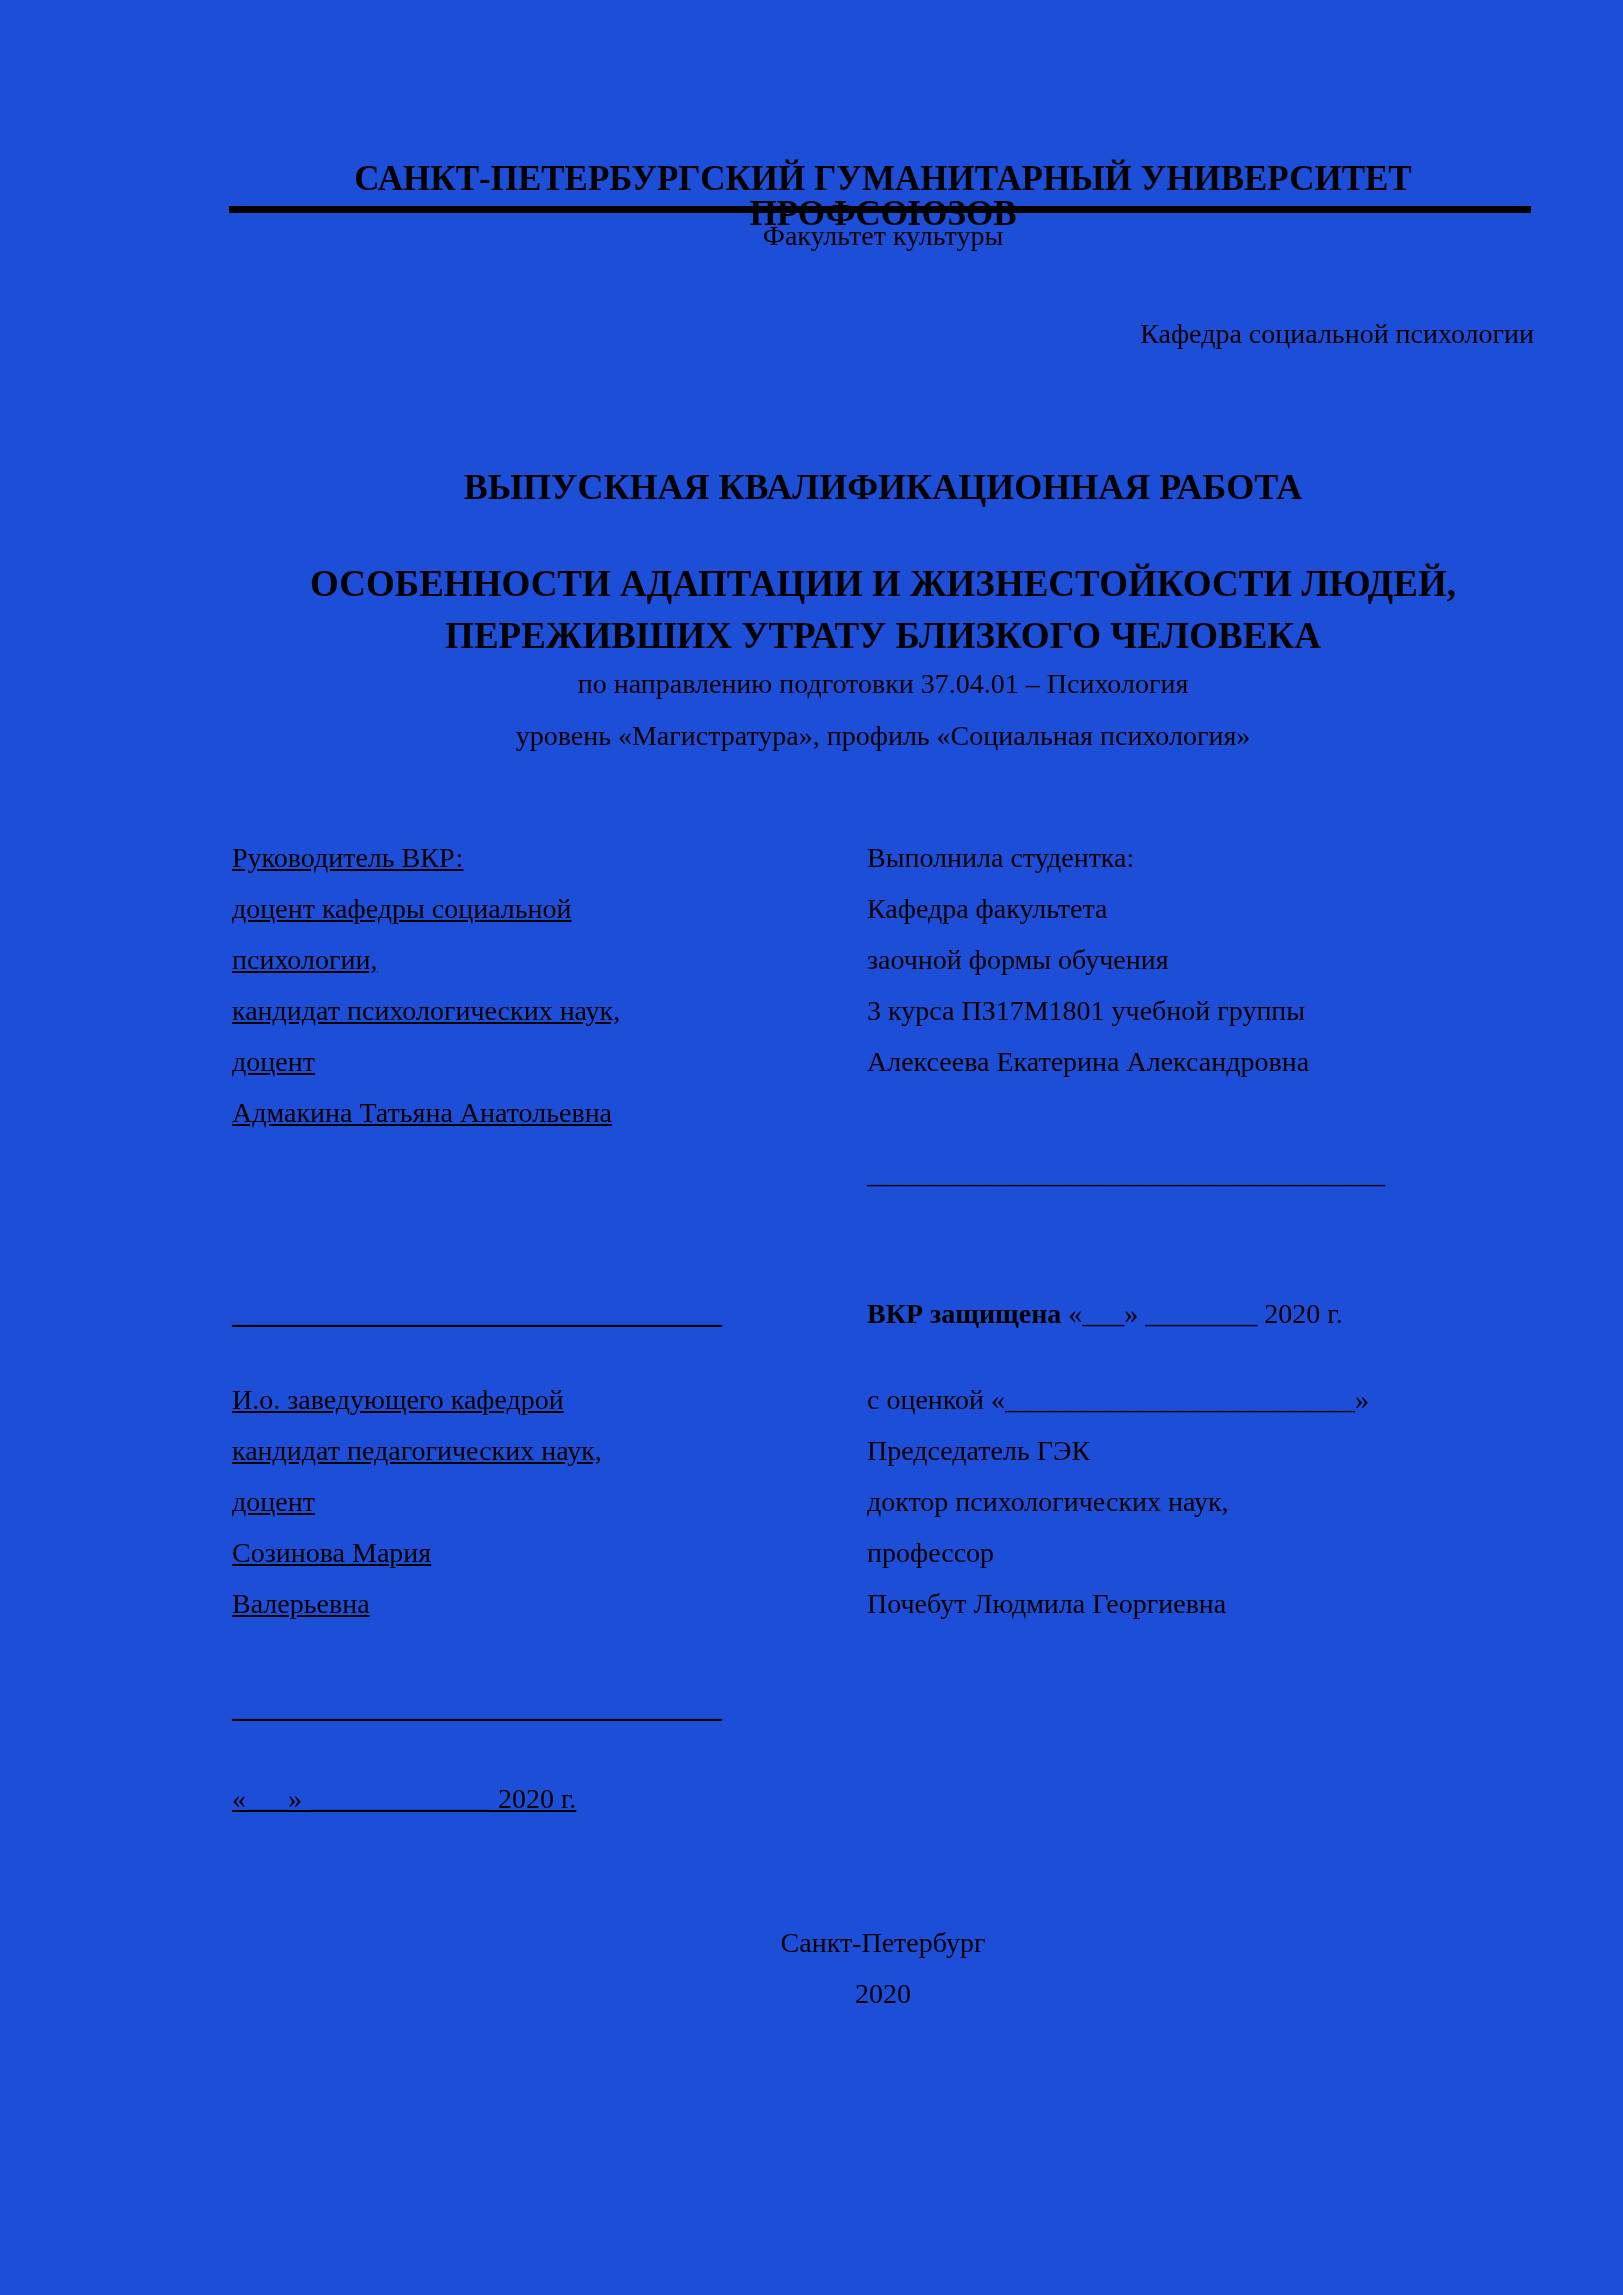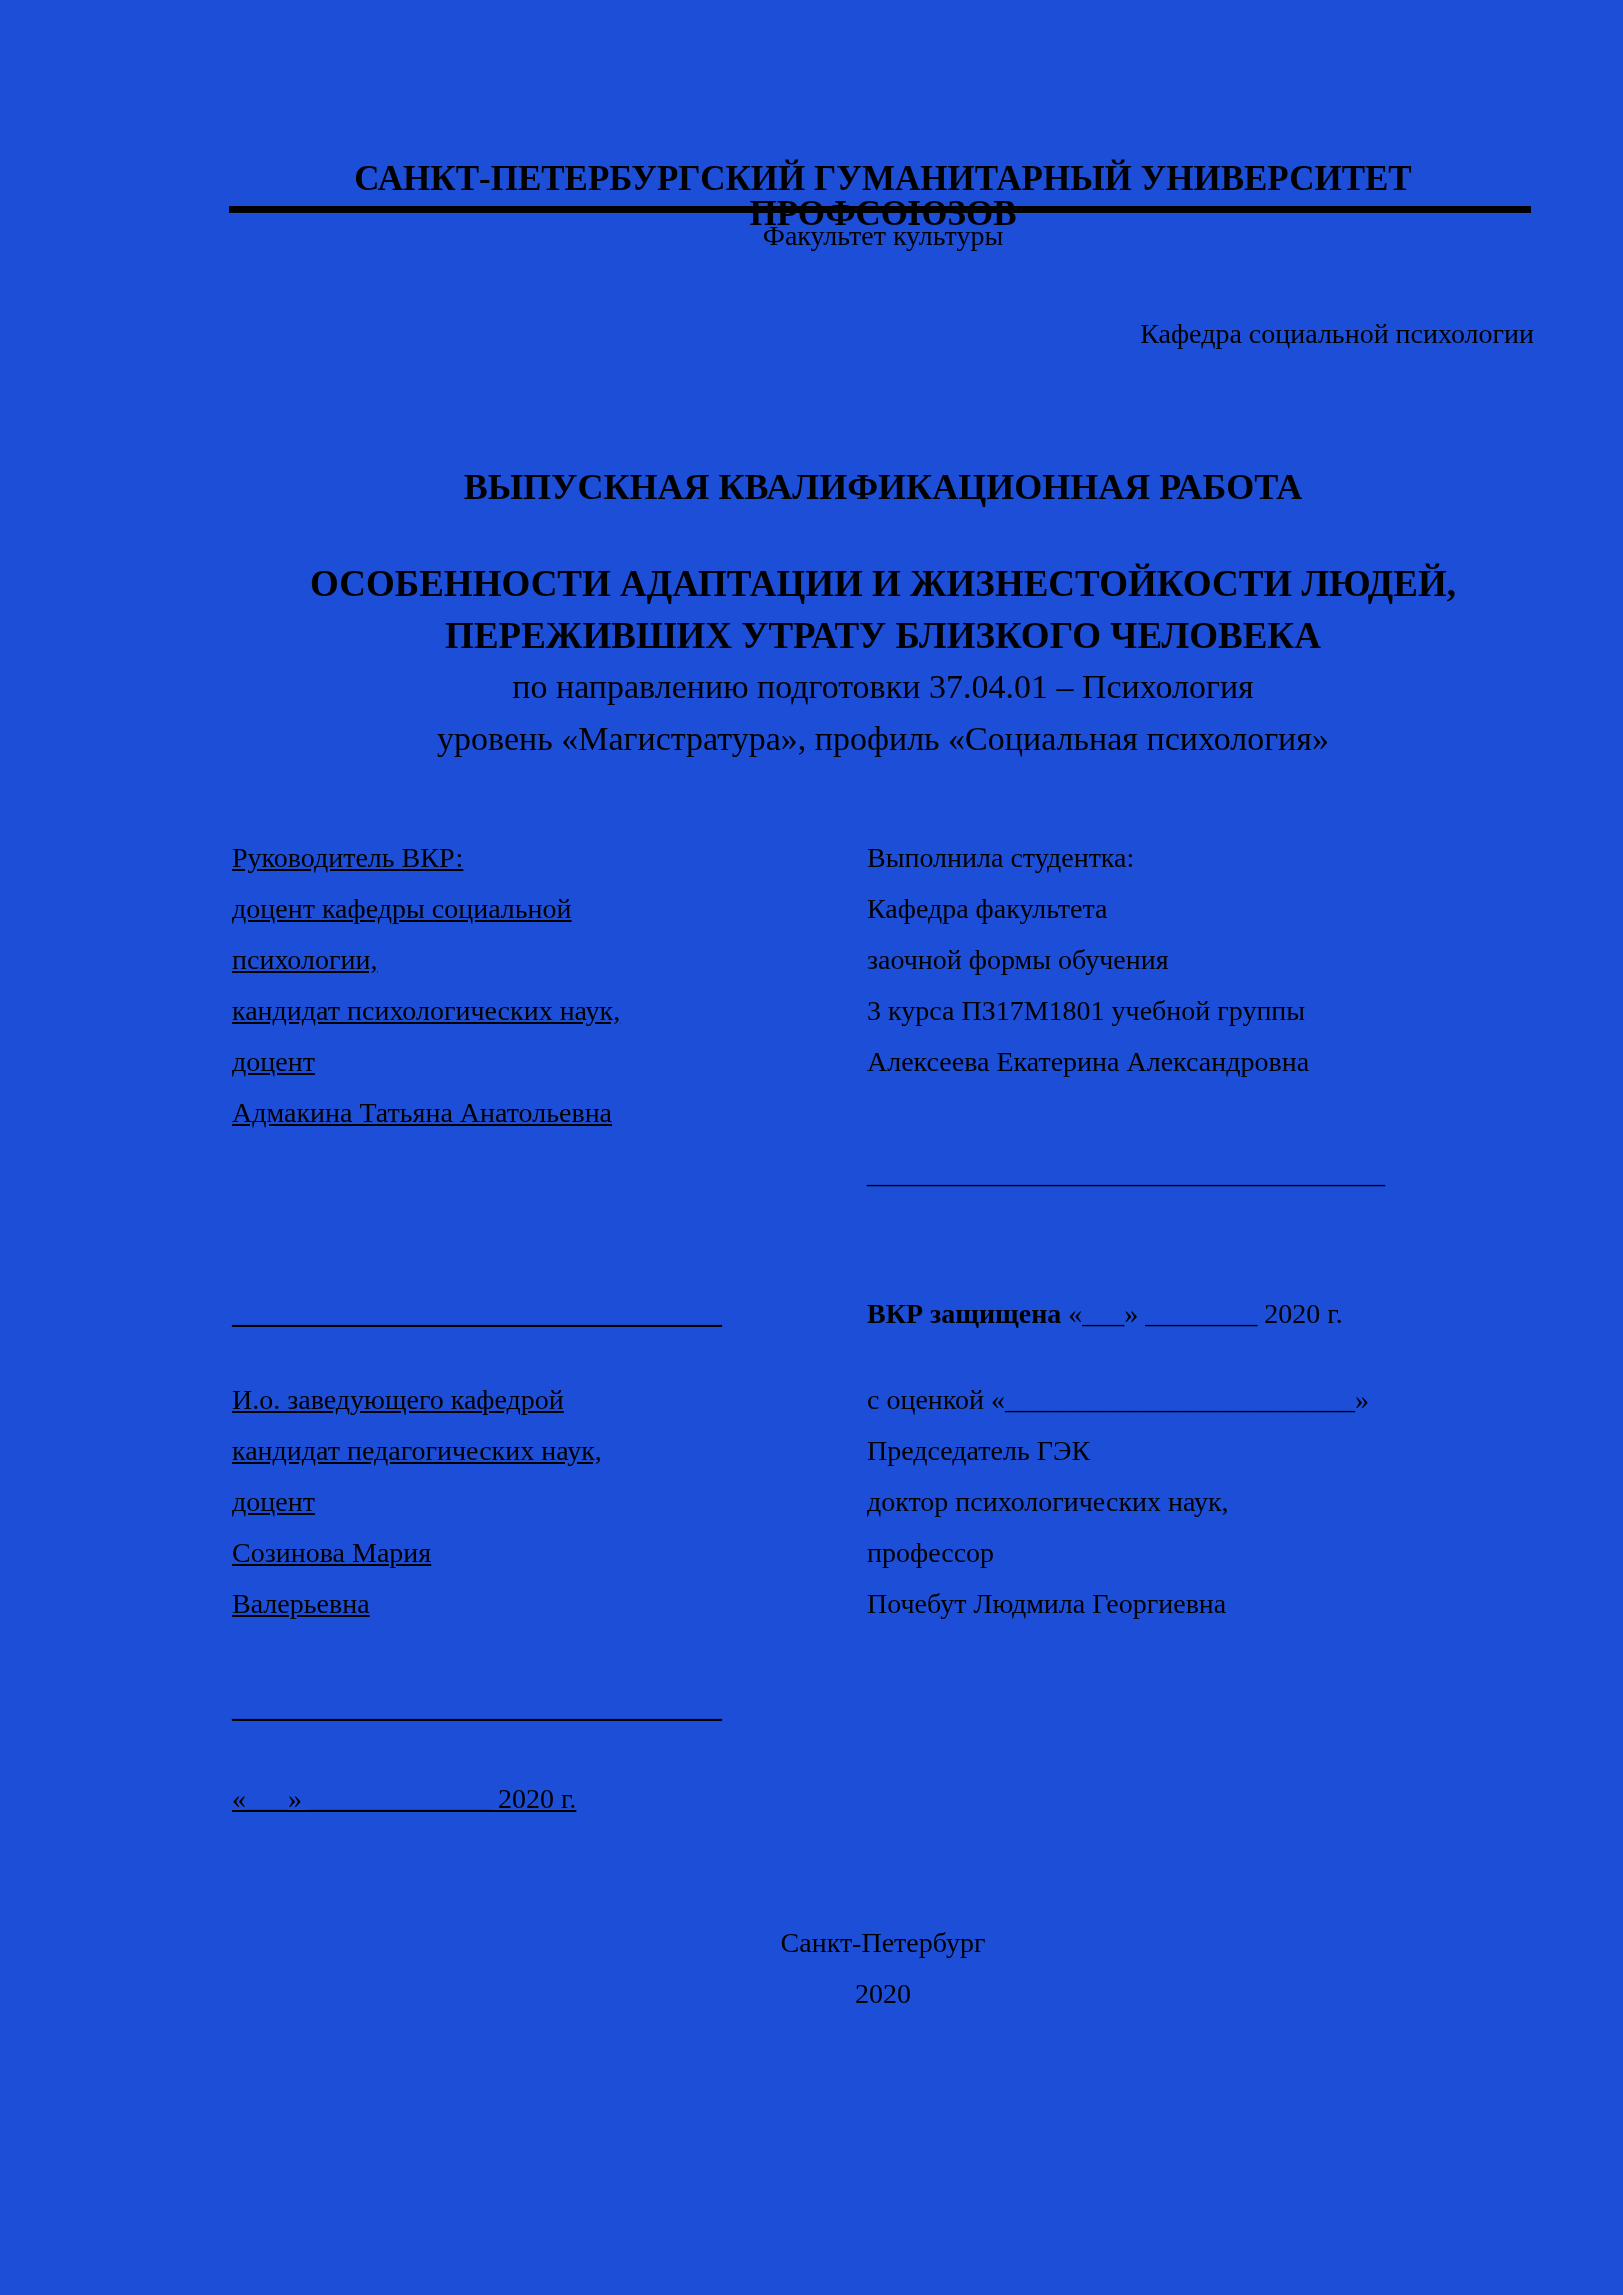--- a/index.html
+++ b/index.html
@@ -33,21 +33,21 @@
   }
   .right-align {
     left: 232px;
     width: 1302px;
     text-align: right;
   }
   .b { font-weight: bold; }
   .header-uni  { font-size: 35px; font-weight: bold; letter-spacing: 0px; }
   .work-type   { font-size: 36px; font-weight: bold; }
   .title-line  { font-size: 37px; font-weight: bold; }
-  .subtitle    { font-size: 34px; }
+  .subtitle    { font-size: 28px; }
   .header-rule {
     position: absolute;
     left: 229px;
     top: 206px;
     width: 1302px;
     height: 7px;
     background: #000;
   }
   .sig { letter-spacing: 0; }
 </style>

